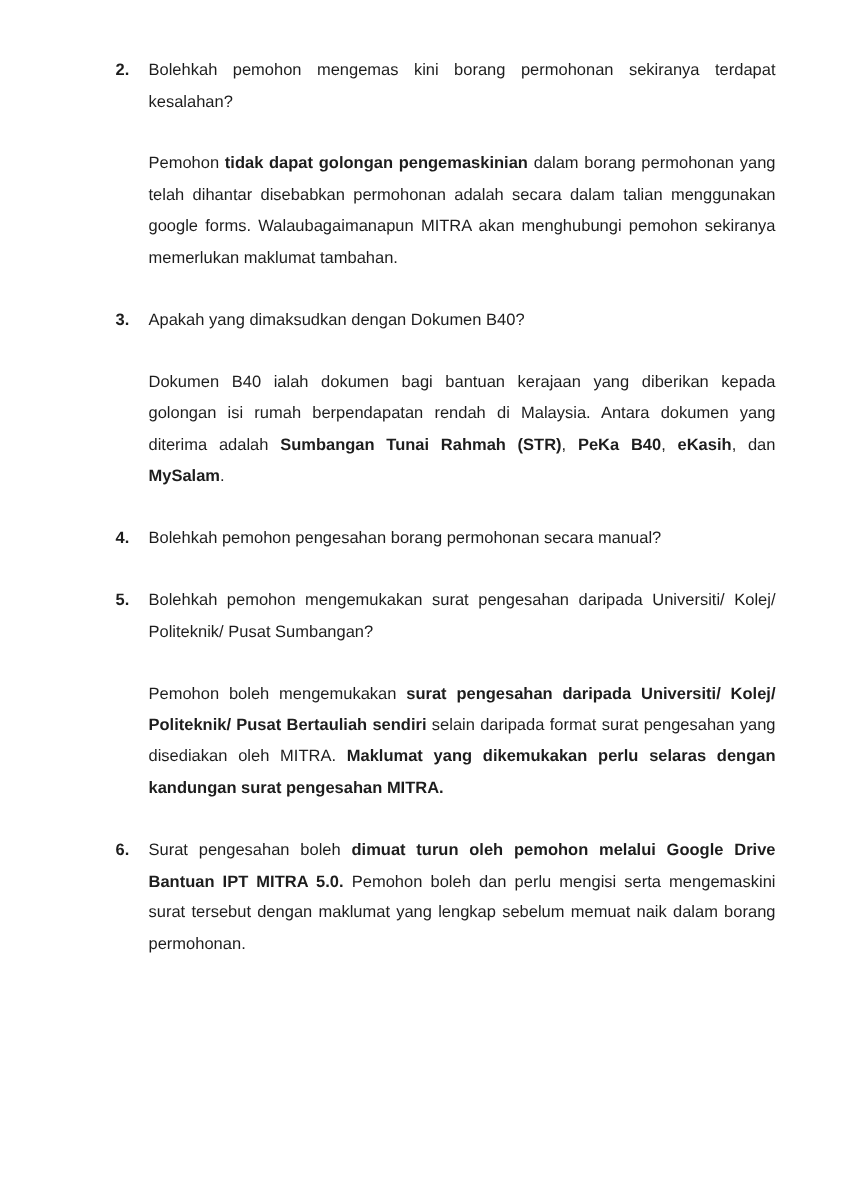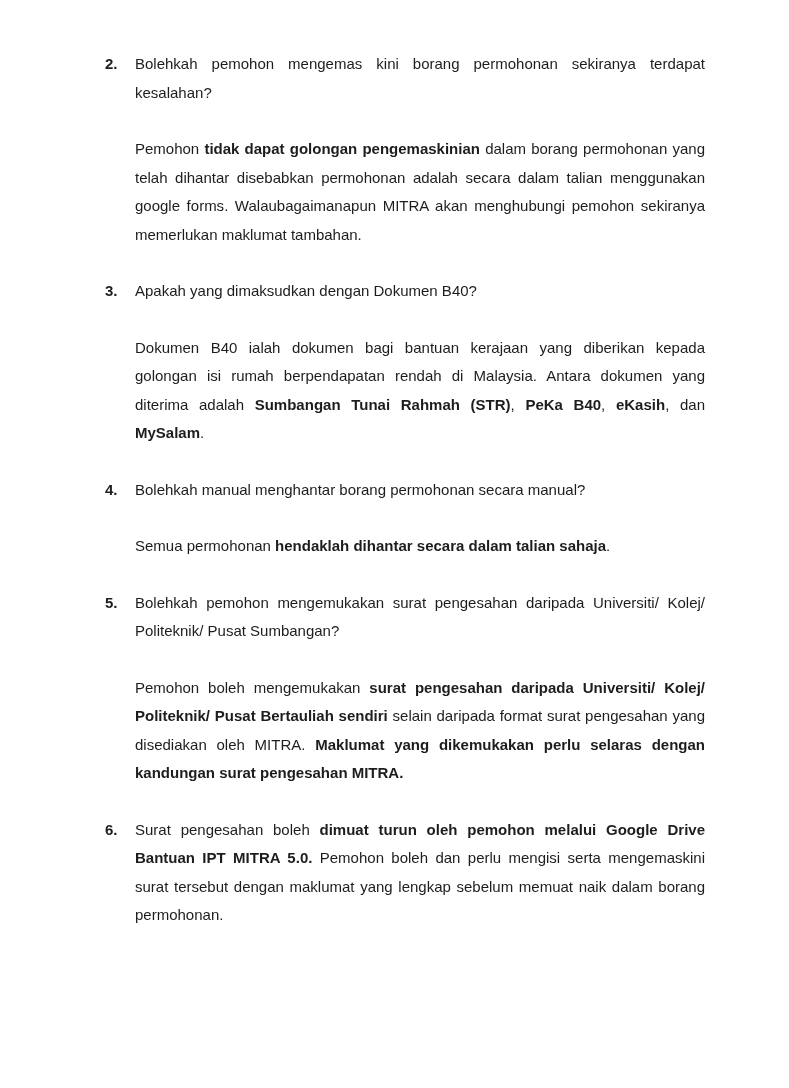--- a/index.html
+++ b/index.html
@@ -63,22 +63,21 @@
     <div class="num">3.</div>
     <div class="content">
       <p class="q">Apakah yang dimaksudkan dengan Dokumen B40?</p>
       <p class="a"><span>Dokumen B40 ialah dokumen bagi bantuan kerajaan yang diberikan kepada golongan isi rumah berpendapatan rendah di Malaysia. Antara dokumen yang diterima adalah </span><span class="b">Sumbangan Tunai Rahmah (STR)</span><span>, </span><span class="b">PeKa B40</span><span>, </span><span class="b">eKasih</span><span>, dan </span><span class="b">MySalam</span><span>.</span></p>
     </div>
   </div>
 
   <div class="faq-item">
     <div class="num">4.</div>
     <div class="content">
-      <p class="q">Bolehkah manual menghantar borang permohonan secara manual?</p>
-      <p class="a"><span>Semua permohonan </span><span class="b">hendaklah dihantar secara dalam talian sahaja</span><span>.</span></p>
+      <p class="q">Bolehkah pemohon pengesahan borang permohonan secara manual?</p>
     </div>
   </div>
 
   <div class="faq-item">
     <div class="num">5.</div>
     <div class="content">
       <p class="q">Bolehkah pemohon mengemukakan surat pengesahan daripada Universiti/ Kolej/ Politeknik/ Pusat Sumbangan?</p>
       <p class="a"><span>Pemohon boleh mengemukakan </span><span class="b">surat pengesahan daripada Universiti/ Kolej/ Politeknik/ Pusat Bertauliah sendiri</span><span> selain daripada format surat pengesahan yang disediakan oleh MITRA. </span><span class="b">Maklumat yang dikemukakan perlu selaras dengan kandungan surat pengesahan MITRA.</span></p>
     </div>
   </div>

